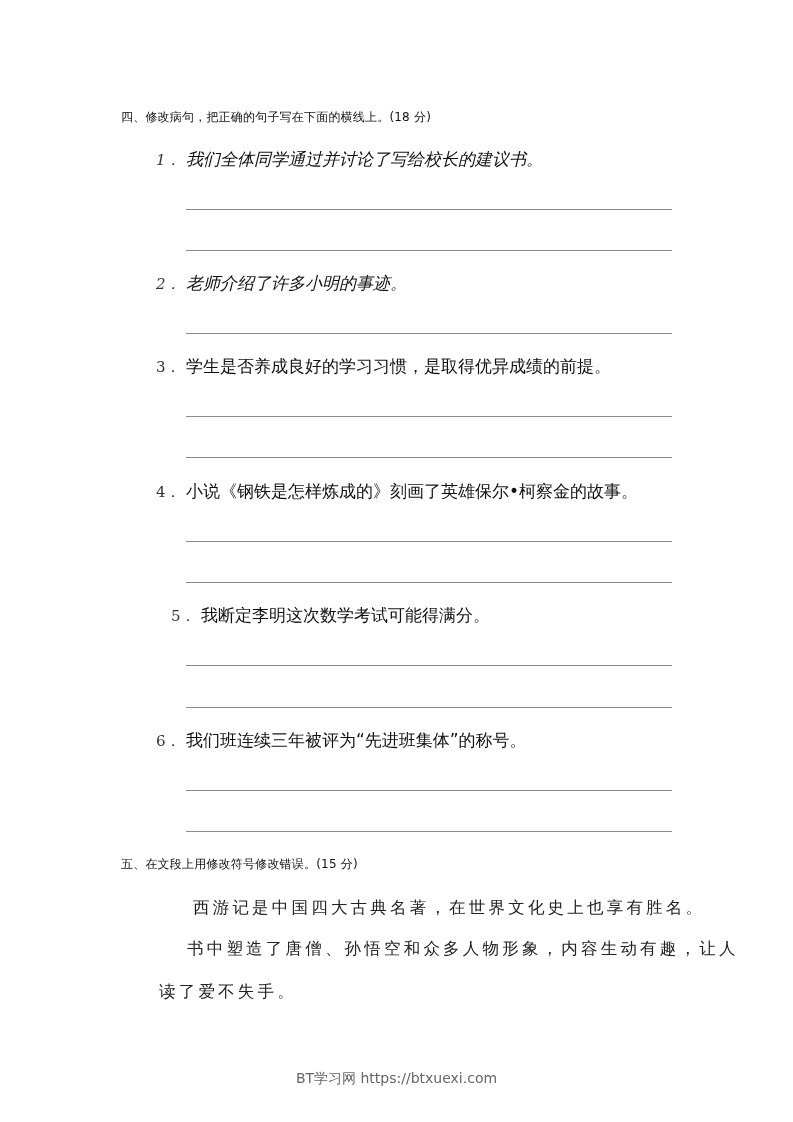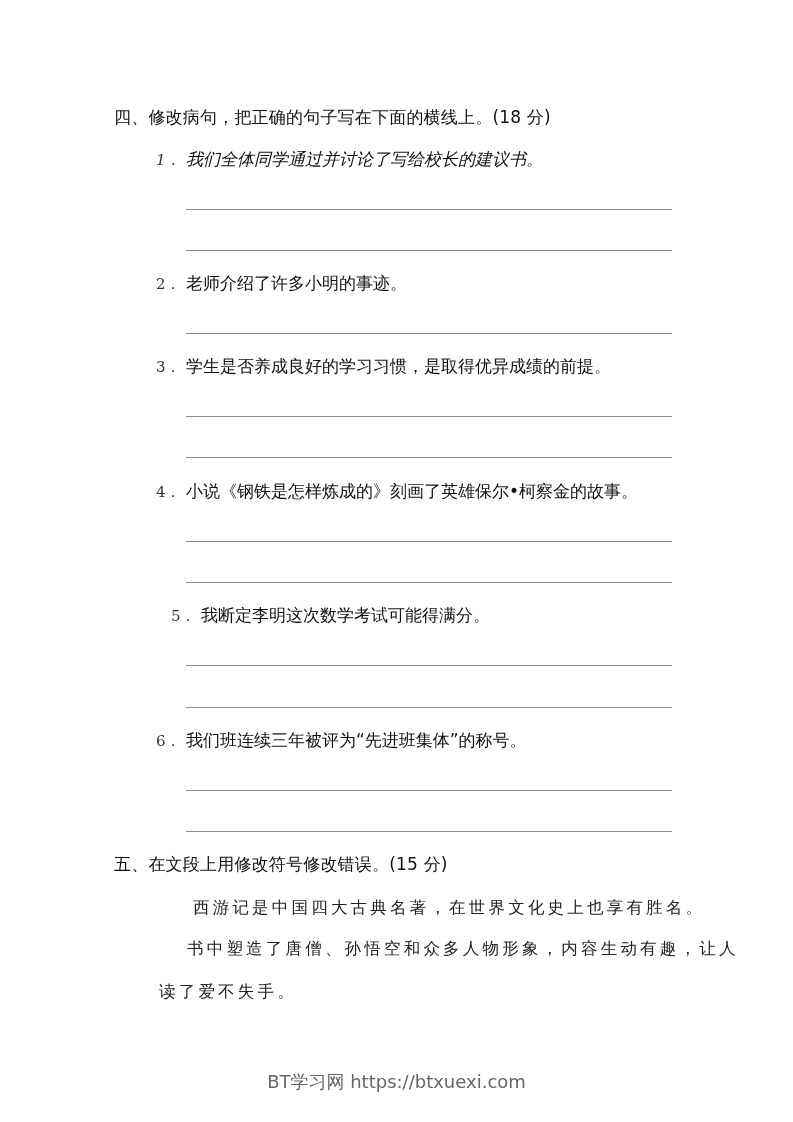--- a/index.html
+++ b/index.html
@@ -10,22 +10,22 @@
     body {
       width: 793px;
       height: 1122px;
       position: relative;
       overflow: hidden;
       color: #1a1a1a;
       font-family: "DejaVu Sans", "Liberation Sans", sans-serif;
     }
     .section-title {
       position: absolute;
-      left: 114px;
-      font-size: 17px;
+      left: 121px;
+      font-size: 12px;
       line-height: 22px;
       letter-spacing: 0.2px;
       white-space: nowrap;
       color: #111;
     }
     .question {
       position: absolute;
       left: 156px;
       font-size: 17px;
       line-height: 22px;
@@ -55,37 +55,37 @@
       letter-spacing: 3.2px;
       white-space: nowrap;
       color: #222;
     }
     .footer {
       position: absolute;
       left: 0;
       width: 793px;
       top: 1070px;
       text-align: center;
-      font-size: 18px;
+      font-size: 14px;
       color: #666;
       font-family: "DejaVu Sans", "Liberation Sans", sans-serif;
     }
   </style>
 </head>
 <body>
 
 <div class="section-title" style="top:106px;">四、修改病句，把正确的句子写在下面的横线上。(18 分)</div>
 
 <div class="question" style="top:148px;font-style:italic;">
   <span class="num">1．</span><span>我们全体同学通过并讨论了写给校长的建议书。</span>
 </div>
 <div class="answer-line" style="top:209px;"></div>
 <div class="answer-line" style="top:250px;"></div>
 
-<div class="question" style="top:272px;">
+<div class="question" style="top:272px;font-style:italic;">
   <span class="num">2．</span><span>老师介绍了许多小明的事迹。</span>
 </div>
 <div class="answer-line" style="top:333px;"></div>
 
 <div class="question" style="top:355px;">
   <span class="num">3．</span><span>学生是否养成良好的学习习惯，是取得优异成绩的前提。</span>
 </div>
 <div class="answer-line" style="top:416px;"></div>
 <div class="answer-line" style="top:457px;"></div>
 

